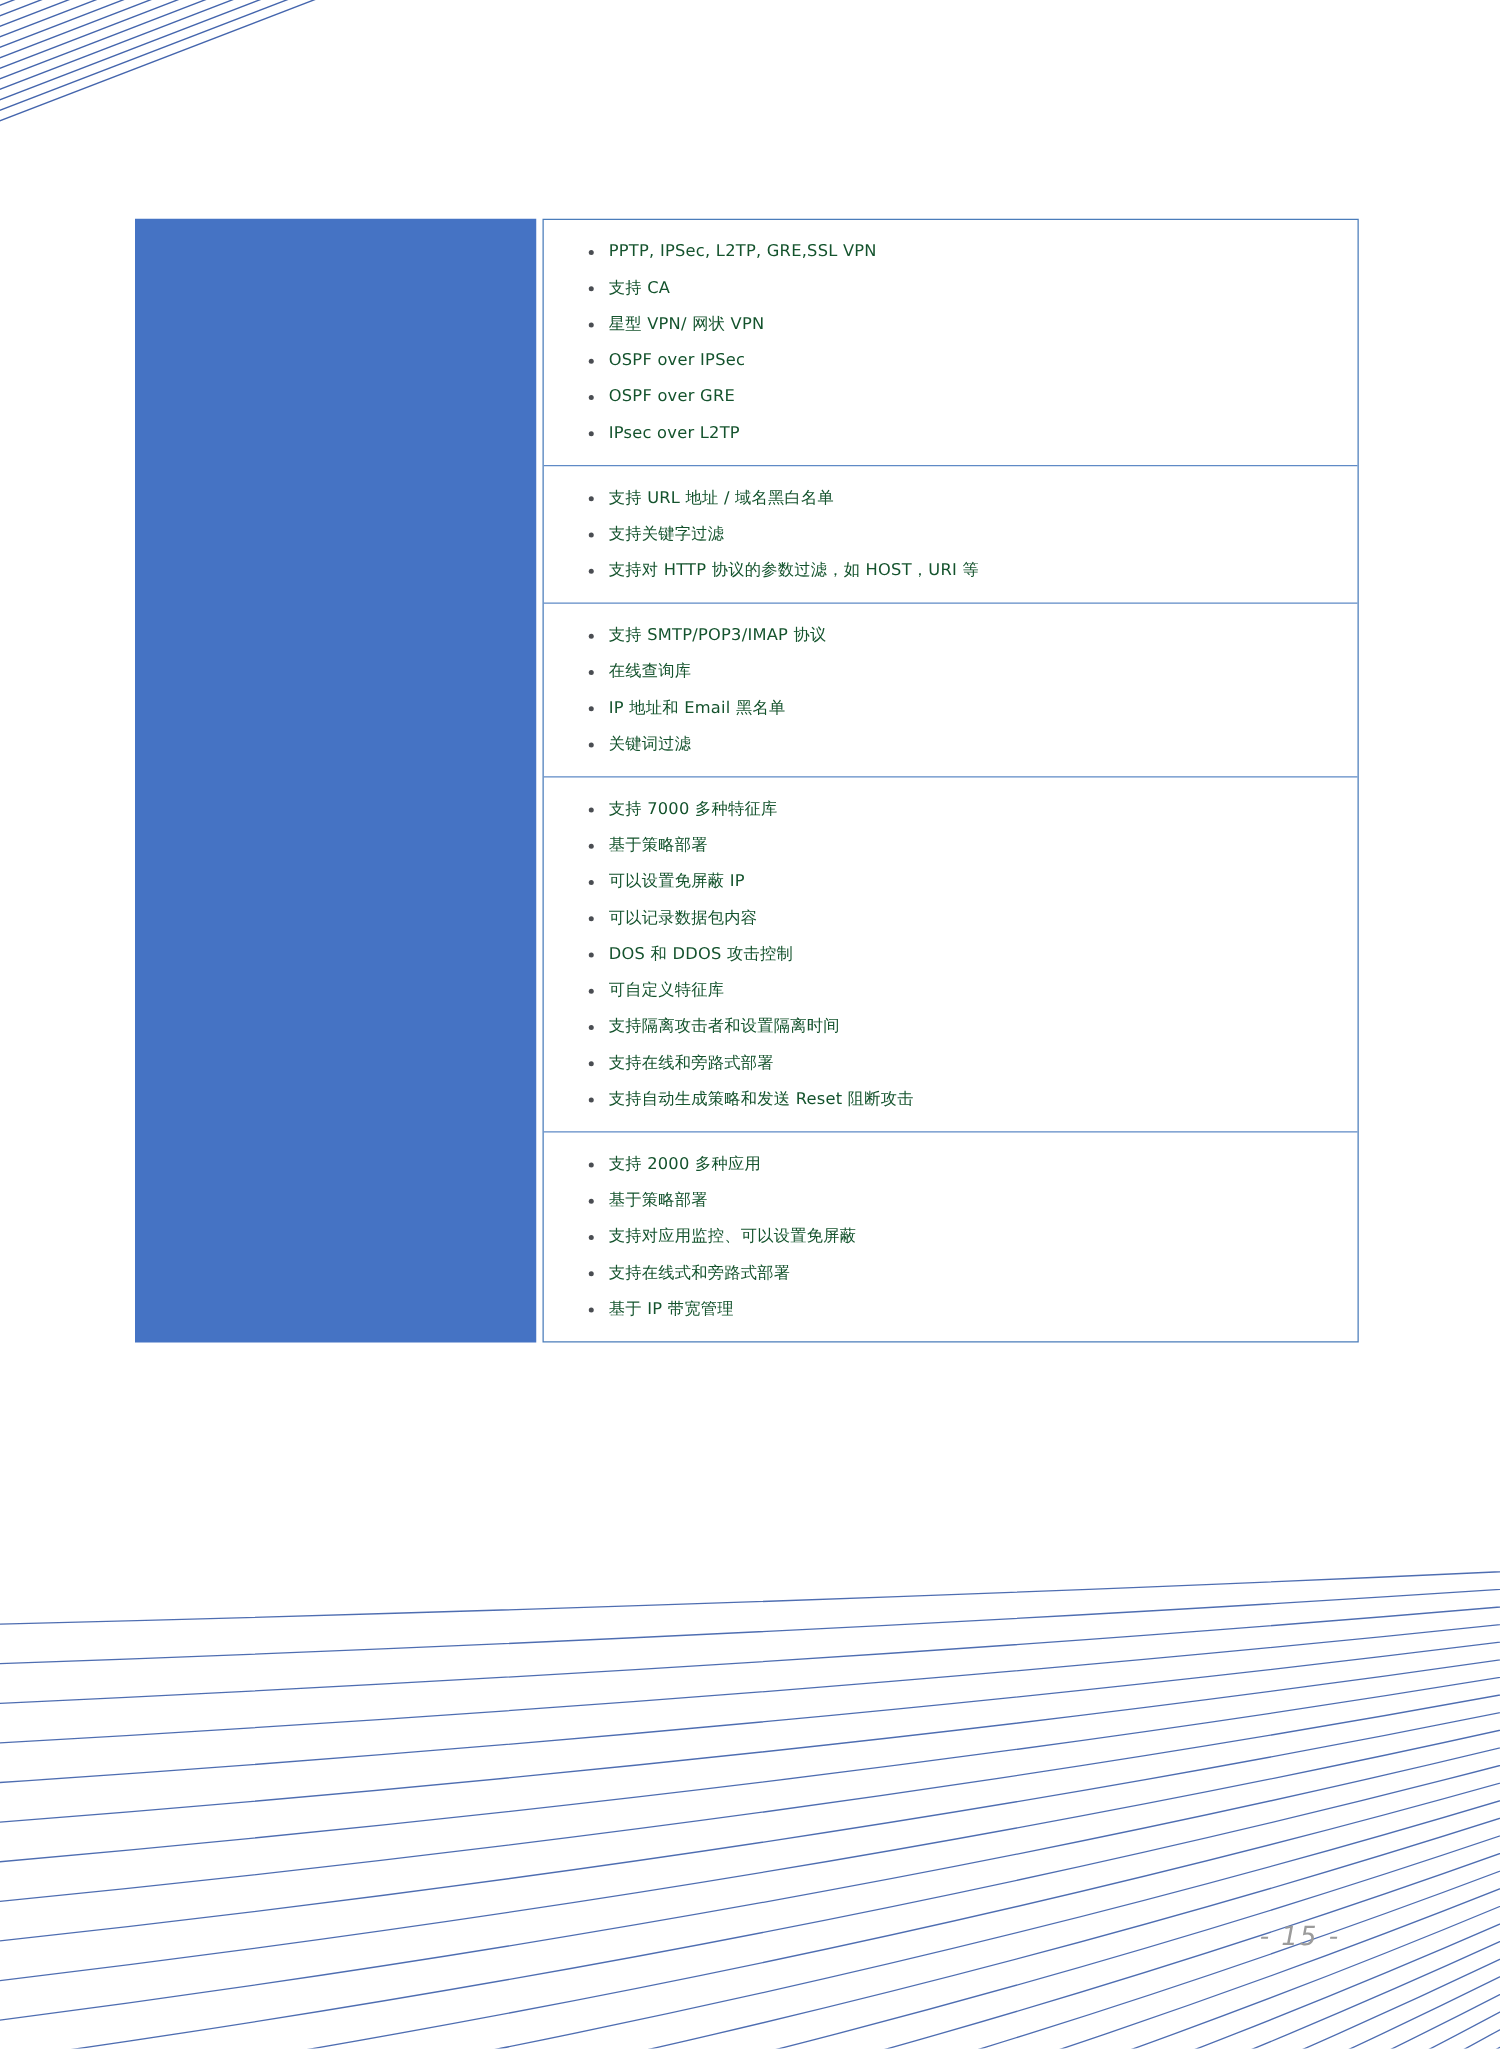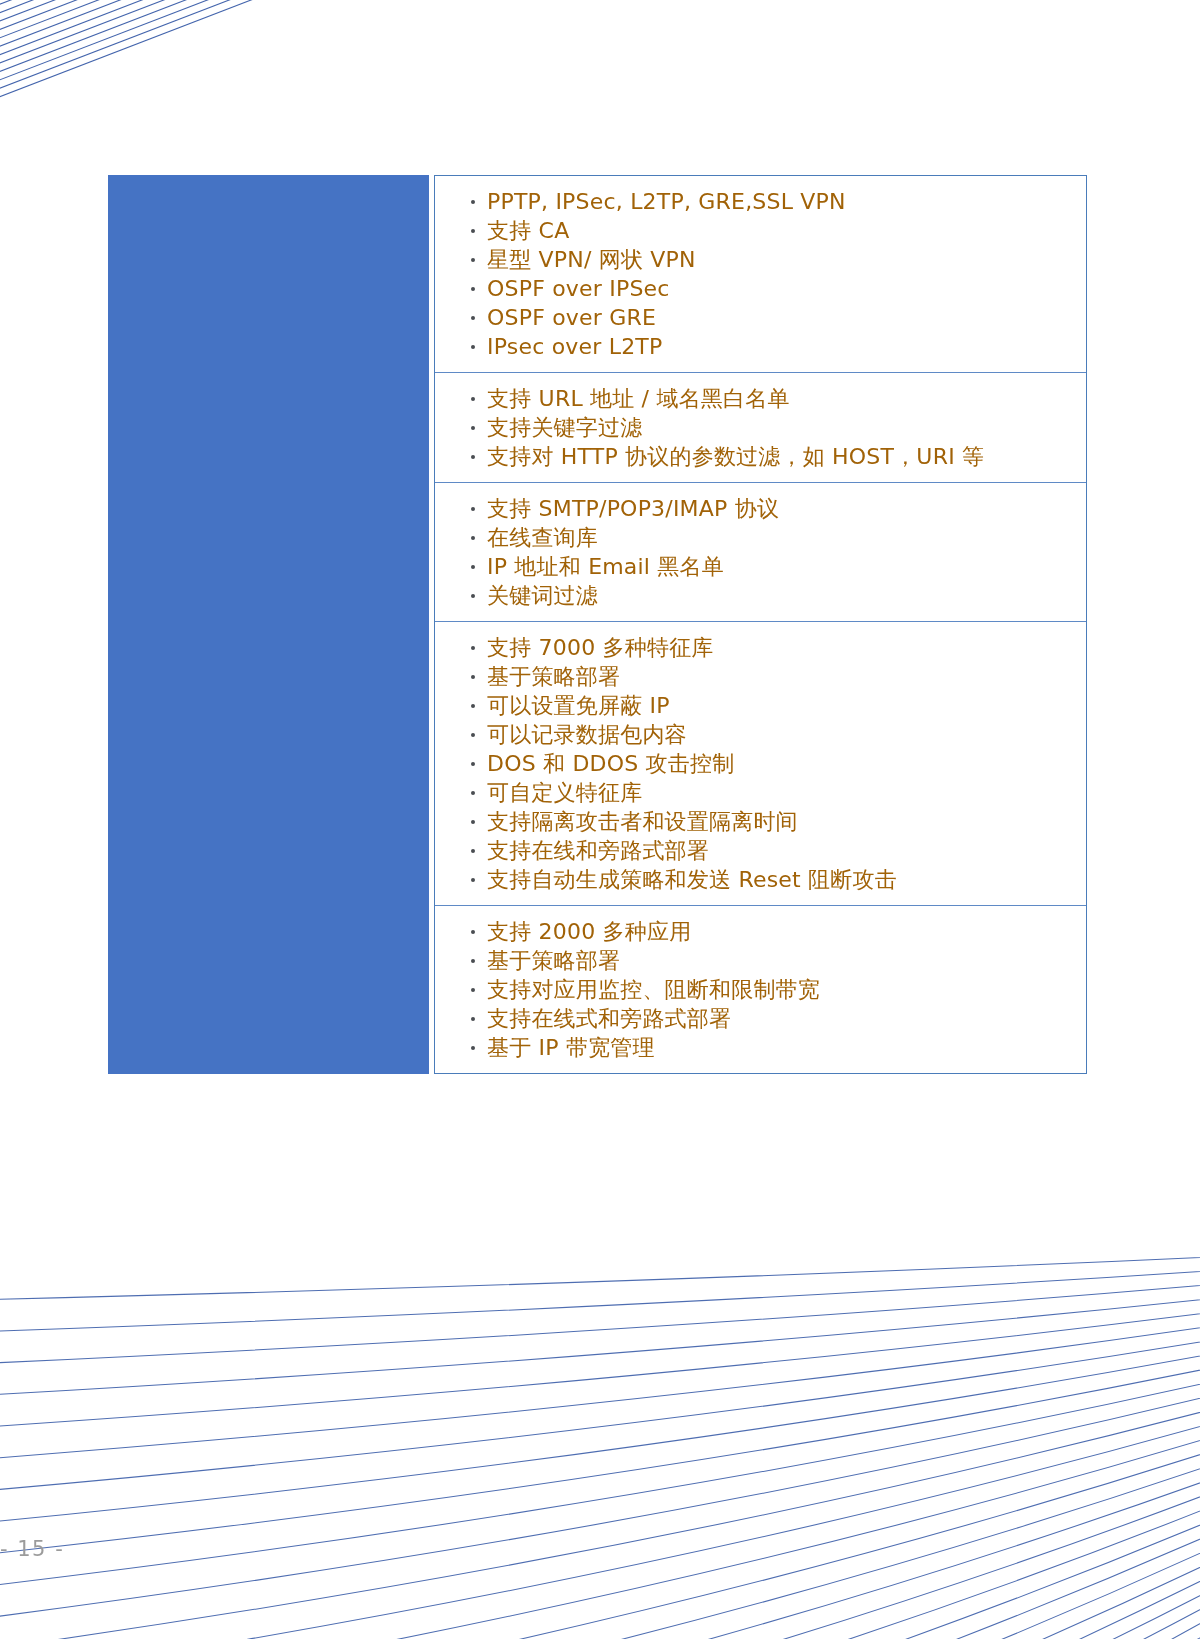--- a/index.html
+++ b/index.html
@@ -22,33 +22,33 @@
   .feat-col {
     flex: 1; background: #ffffff;
     border: 1px solid #4A7CBA;
     display: flex; flex-direction: column;
   }
   .cell { border-bottom: 1px solid #5F8AC6; padding: 11px 0; }
   .cell:last-child { border-bottom: none; }
   ul.items { list-style: none; margin: 0; padding: 0 24px 0 35px; }
   ul.items li {
     position: relative; padding-left: 17px;
-    font-size: 22px; line-height: 29px;
-    color: #a16207; letter-spacing: 0.2px;
+    font-size: 13px; line-height: 29px;
+    color: #14532d; letter-spacing: 0.2px;
     white-space: nowrap;
   }
   .bullet {
     position: absolute; left: 1px; top: 13px;
     width: 4px; height: 4px; border-radius: 50%;
     background: #4A4D52;
   }
   .page-num {
     position: absolute; left: 0; top: 1537px; width: 1072px;
-    text-align: left; font-size: 21px; letter-spacing: 1.5px;
-    color: #9B9B9B; z-index: 5;
+    text-align: right; font-size: 21px; letter-spacing: 1.5px;
+    color: #9B9B9B; z-index: 5; font-style: italic;
   }
 </style>
 </head>
 <body>
 
 <svg id="deco-top" class="deco" width="420" height="150" viewBox="0 0 420 150">
     <line x1="-10" y1="8" x2="36.8" y2="-10" stroke="#4465AD" stroke-width="1.1"></line>
     <line x1="-10" y1="16.4" x2="58.6" y2="-10" stroke="#4465AD" stroke-width="1.1"></line>
     <line x1="-10" y1="24.8" x2="80.5" y2="-10" stroke="#4465AD" stroke-width="1.1"></line>
     <line x1="-10" y1="33.2" x2="102.3" y2="-10" stroke="#4465AD" stroke-width="1.1"></line>
@@ -101,21 +101,21 @@
           <li><span class="bullet"></span><span>可自定义特征库</span></li>
           <li><span class="bullet"></span><span>支持隔离攻击者和设置隔离时间</span></li>
           <li><span class="bullet"></span><span>支持在线和旁路式部署</span></li>
           <li><span class="bullet"></span><span>支持自动生成策略和发送 Reset 阻断攻击</span></li>
         </ul>
       </div>
       <div class="cell">
         <ul class="items">
           <li><span class="bullet"></span><span>支持 2000 多种应用</span></li>
           <li><span class="bullet"></span><span>基于策略部署</span></li>
-          <li><span class="bullet"></span><span>支持对应用监控、阻断和限制带宽</span></li>
+          <li><span class="bullet"></span><span>支持对应用监控、可以设置免屏蔽</span></li>
           <li><span class="bullet"></span><span>支持在线式和旁路式部署</span></li>
           <li><span class="bullet"></span><span>基于 IP 带宽管理</span></li>
         </ul>
       </div>
     </div>
 </div>
 
 <svg id="deco-bottom" class="deco" width="1200" height="389" viewBox="0 0 1200 389">
     <path d="M 1230 6.0 Q 650 33.3 -30 50.0" fill="none" stroke="#4465AD" stroke-width="1.05" opacity="0.95"></path>
     <path d="M 1230 19.5 Q 650 58.3 -30 82.0" fill="none" stroke="#4465AD" stroke-width="1.05" opacity="0.95"></path>

